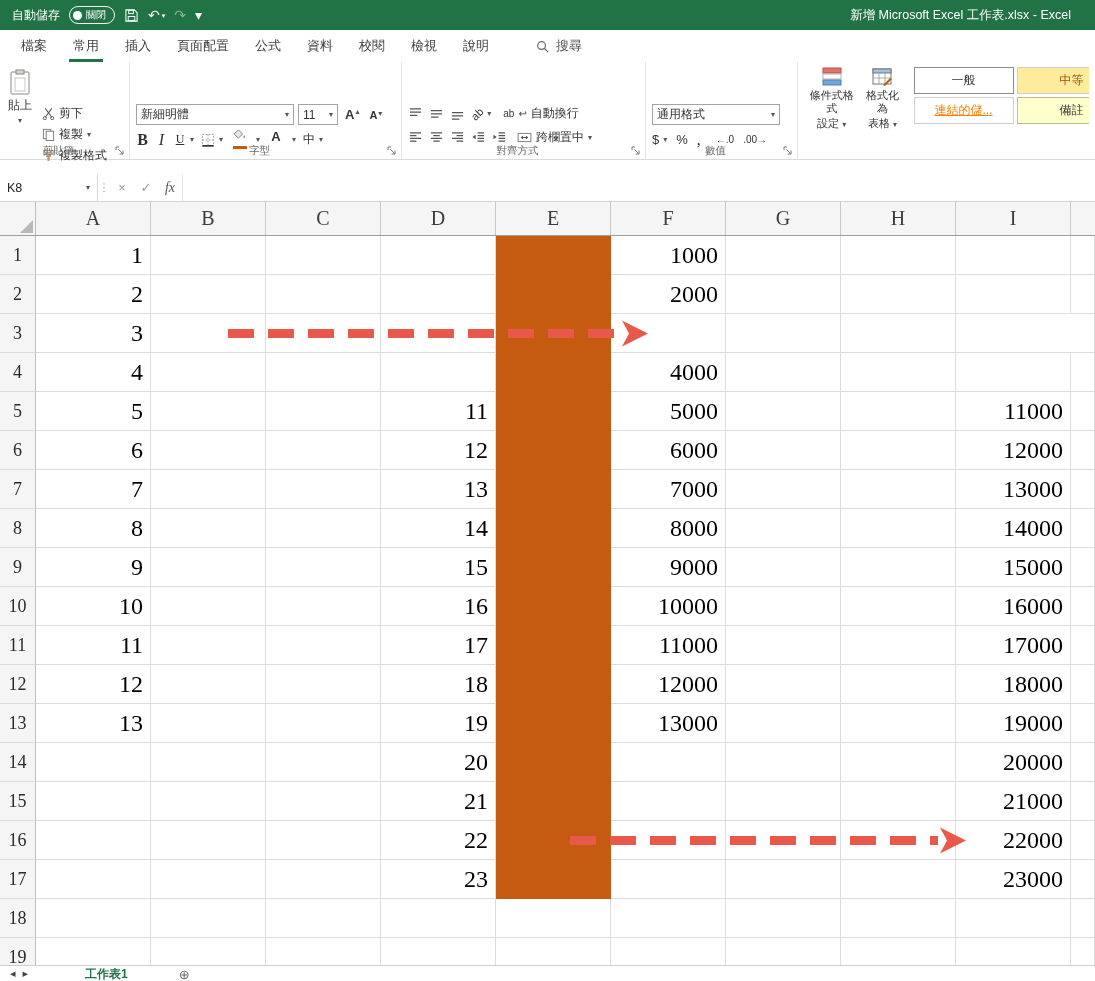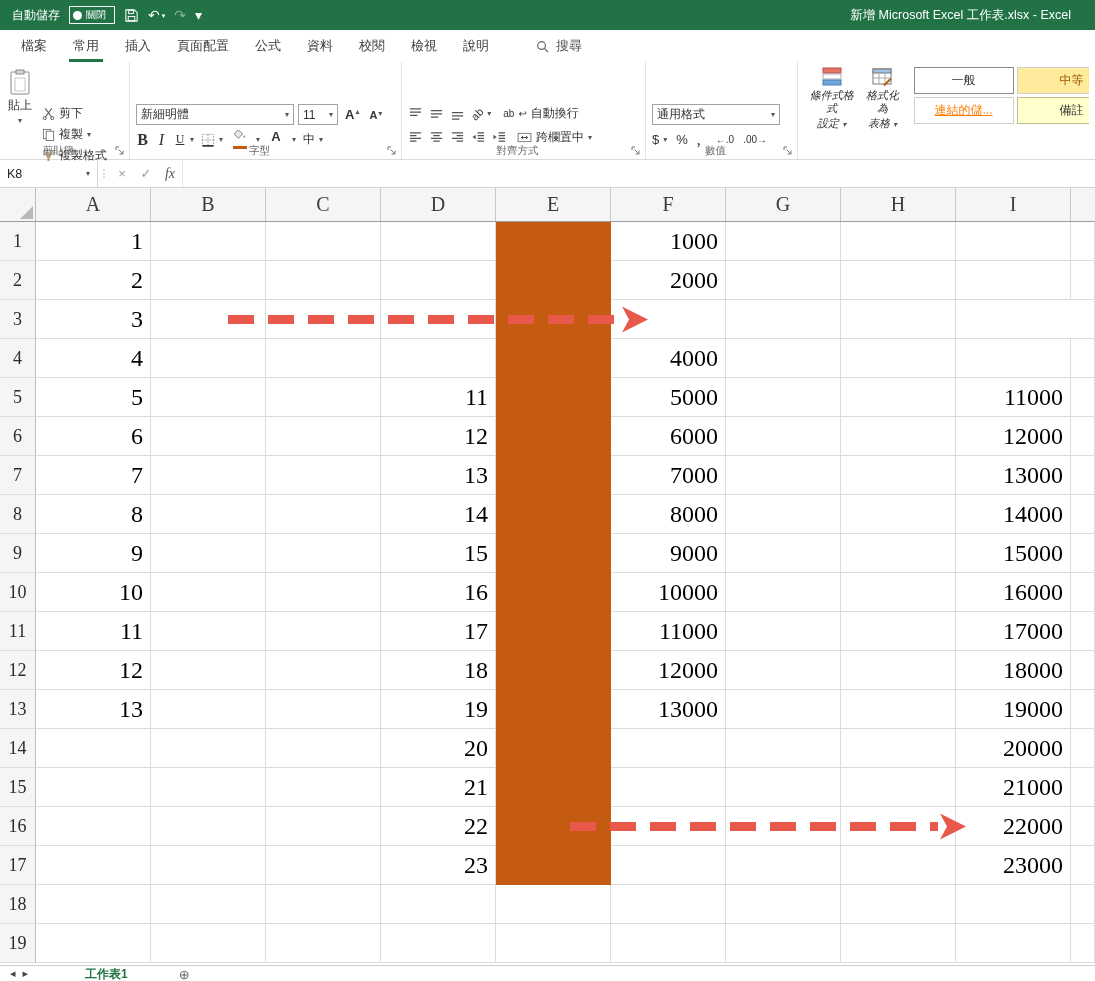--- a/index.html
+++ b/index.html
@@ -4,21 +4,21 @@
 <style>
   * { box-sizing: border-box; margin: 0; padding: 0; }
   html,body { background:#fff; }
   .app {
     width:1095px; height:981px; overflow:hidden; position:relative;
     display:flex; flex-direction:column;
     font-family:"Liberation Sans", sans-serif; color:#333; background:#fff;
   }
   
   .titlebar { height:30px; flex:0 0 30px; background:var(--titlebar_green); display:flex; align-items:center; padding:4px 12px; gap:9px; color:#fff; font-size:12px; }
-  .toggle { display:inline-flex; align-items:center; gap:4px; border:1px solid rgba(255,255,255,.95); border-radius:0; padding:1px 8px 1px 3px; font-size:10px; }
+  .toggle { display:inline-flex; align-items:center; gap:4px; border:1px solid rgba(255,255,255,.95); border-radius:9px; padding:1px 8px 1px 3px; font-size:10px; }
   .knob { width:9px; height:9px; border-radius:50%; background:#fff; }
   .tb-btn { display:inline-flex; align-items:center; gap:2px; font-size:14px; line-height:1; }
   .tb-btn .mini { font-size:7px; }
   .dim { opacity:.45; }
   .tb-title { margin-left:auto; font-size:12.5px; white-space:nowrap; padding-right:12px; color:#fff; }
   
   .tabrow { height:32px; flex:0 0 32px; display:flex; align-items:stretch; background:#fff; }
   .tabs { display:flex; padding-left:8px; }
   .rtab { padding:0 13px; display:flex; align-items:center; font-size:13px; color:#404040; position:relative; cursor:default; white-space:nowrap; }
   .rtab.active::after { content:""; position:absolute; left:9px; right:9px; bottom:0; height:3px; background:var(--tab_green); }
@@ -41,29 +41,29 @@
   .ibtn { display:flex; align-items:flex-start; gap:1px; padding:0 3px; font-size:13px; color:#333; white-space:nowrap; }
   .fmtA { font-weight:bold; font-size:13px; }
   .serifB { font-family:"Liberation Serif",serif; font-weight:bold; width:13px; text-align:center; }
   .serifI { font-family:"Liberation Serif",serif; font-style:italic; width:11px; text-align:center; }
   .serifU { font-family:"Liberation Serif",serif; text-decoration:underline; width:12px; text-align:center; }
   .swatchbtn { display:flex; flex-direction:column; align-items:center; line-height:1; padding:0 2px; }
   .bar { width:14px; height:3px; margin-top:2px; }
   .bar-fill { background:var(--fill_swatch); }
   .bar-font { background:var(--font_color_swatch); }
   .rot { display:inline-block; transform:rotate(-45deg); font-size:11px; }
-  .bigbtn { display:flex; flex-direction:column; align-items:center; justify-content:space-between; gap:2px; font-size:11px; line-height:1.2; color:#333; padding:0 5px; text-align:center;font-style:italic; }
+  .bigbtn { display:flex; flex-direction:column; align-items:center; justify-content:space-between; gap:2px; font-size:11px; line-height:1.2; color:#333; padding:0 5px; text-align:center; }
   .gallery { display:grid; grid-template-columns:100px 110px; grid-auto-rows:27px; gap:3px; margin-left:8px; overflow:hidden; }
   .stylebox { display:flex; align-items:center; justify-content:center; font-size:12px; border:1px solid #cfcfcf; background:#fff; color:#333; white-space:nowrap; overflow:hidden; }
   .sb0 { border-color:#8c8c8c; }
   .sb1 { background:var(--neutral_bg); color:var(--neutral_text); }
   .sb2 { color:var(--linked_cell); text-decoration:underline; }
   .sb3 { background:var(--note_bg); border-color:#bdbd8e; }
   
-  .fbar { height:28px; flex:0 0 28px; display:flex; align-items:stretch; background:#fff; border-bottom:1px solid #d4d4d4; }
+  .fbar { height:28px; flex:0 0 28px; display:flex; align-items:stretch; background:#fff; border-bottom:1px solid #d4d4d4;margin-top:14px; }
   .namebox { width:98px; border-right:1px solid #d8d8d8; display:flex; align-items:center; justify-content:space-between; padding:0 7px; font-size:12.5px; color:#222; }
   .fsep { width:12px; display:flex; align-items:center; justify-content:center; color:#a0a0a0; font-size:11px; }
   .fico { width:24px; display:flex; align-items:center; justify-content:center; color:#9a9a9a; font-size:13px; }
   .fx { font-family:"Liberation Serif",serif; font-style:italic; color:#555; font-size:14px; }
   .finput { flex:1; border-left:1px solid #e4e4e4; }
   
   .gridwrap { flex:1 1 auto; display:flex; flex-direction:column; overflow:hidden; position:relative; }
   .ghead { height:34px; flex:0 0 34px; display:flex; background:#f5f5f5; border-bottom:1px solid #9e9e9e; font-family:"Liberation Serif","DejaVu Serif",serif; color:#3c3c3c; }
   .corner { width:36px; position:relative; border-right:1px solid #bdbdbd; }
   .tri { position:absolute; right:2px; bottom:2px; width:0; height:0; border-left:13px solid transparent; border-bottom:13px solid #b8b8b8; }

